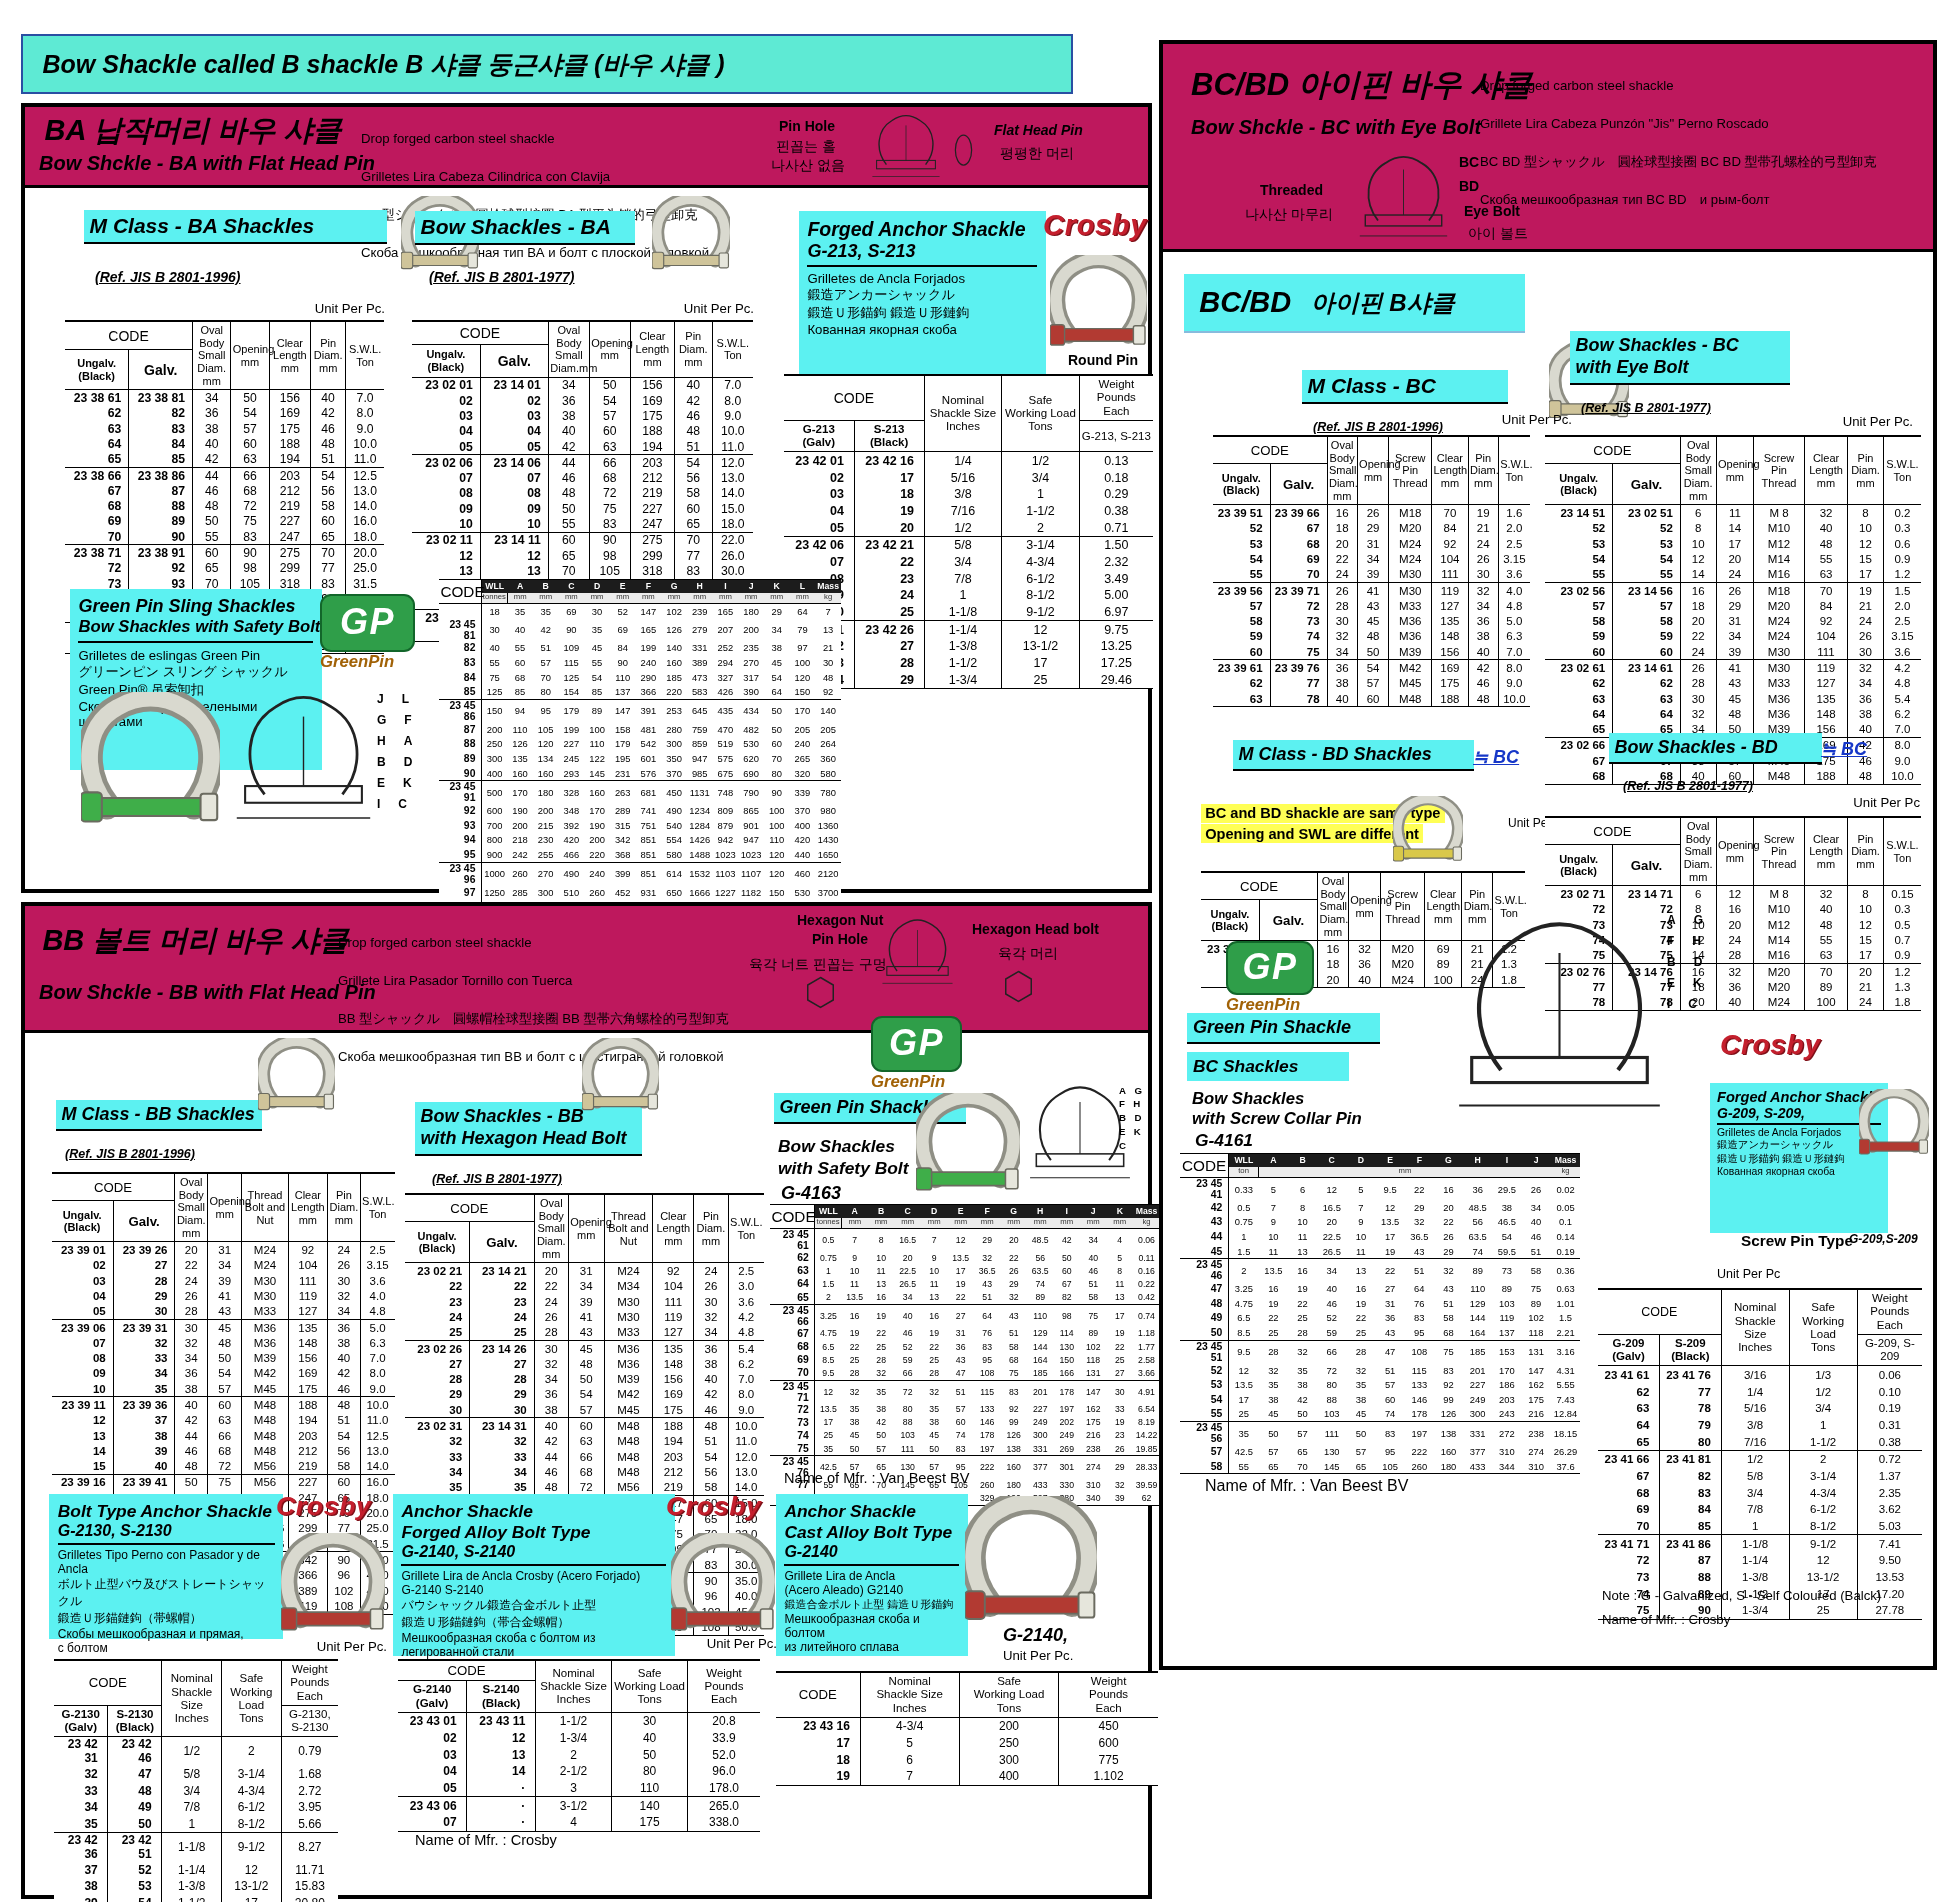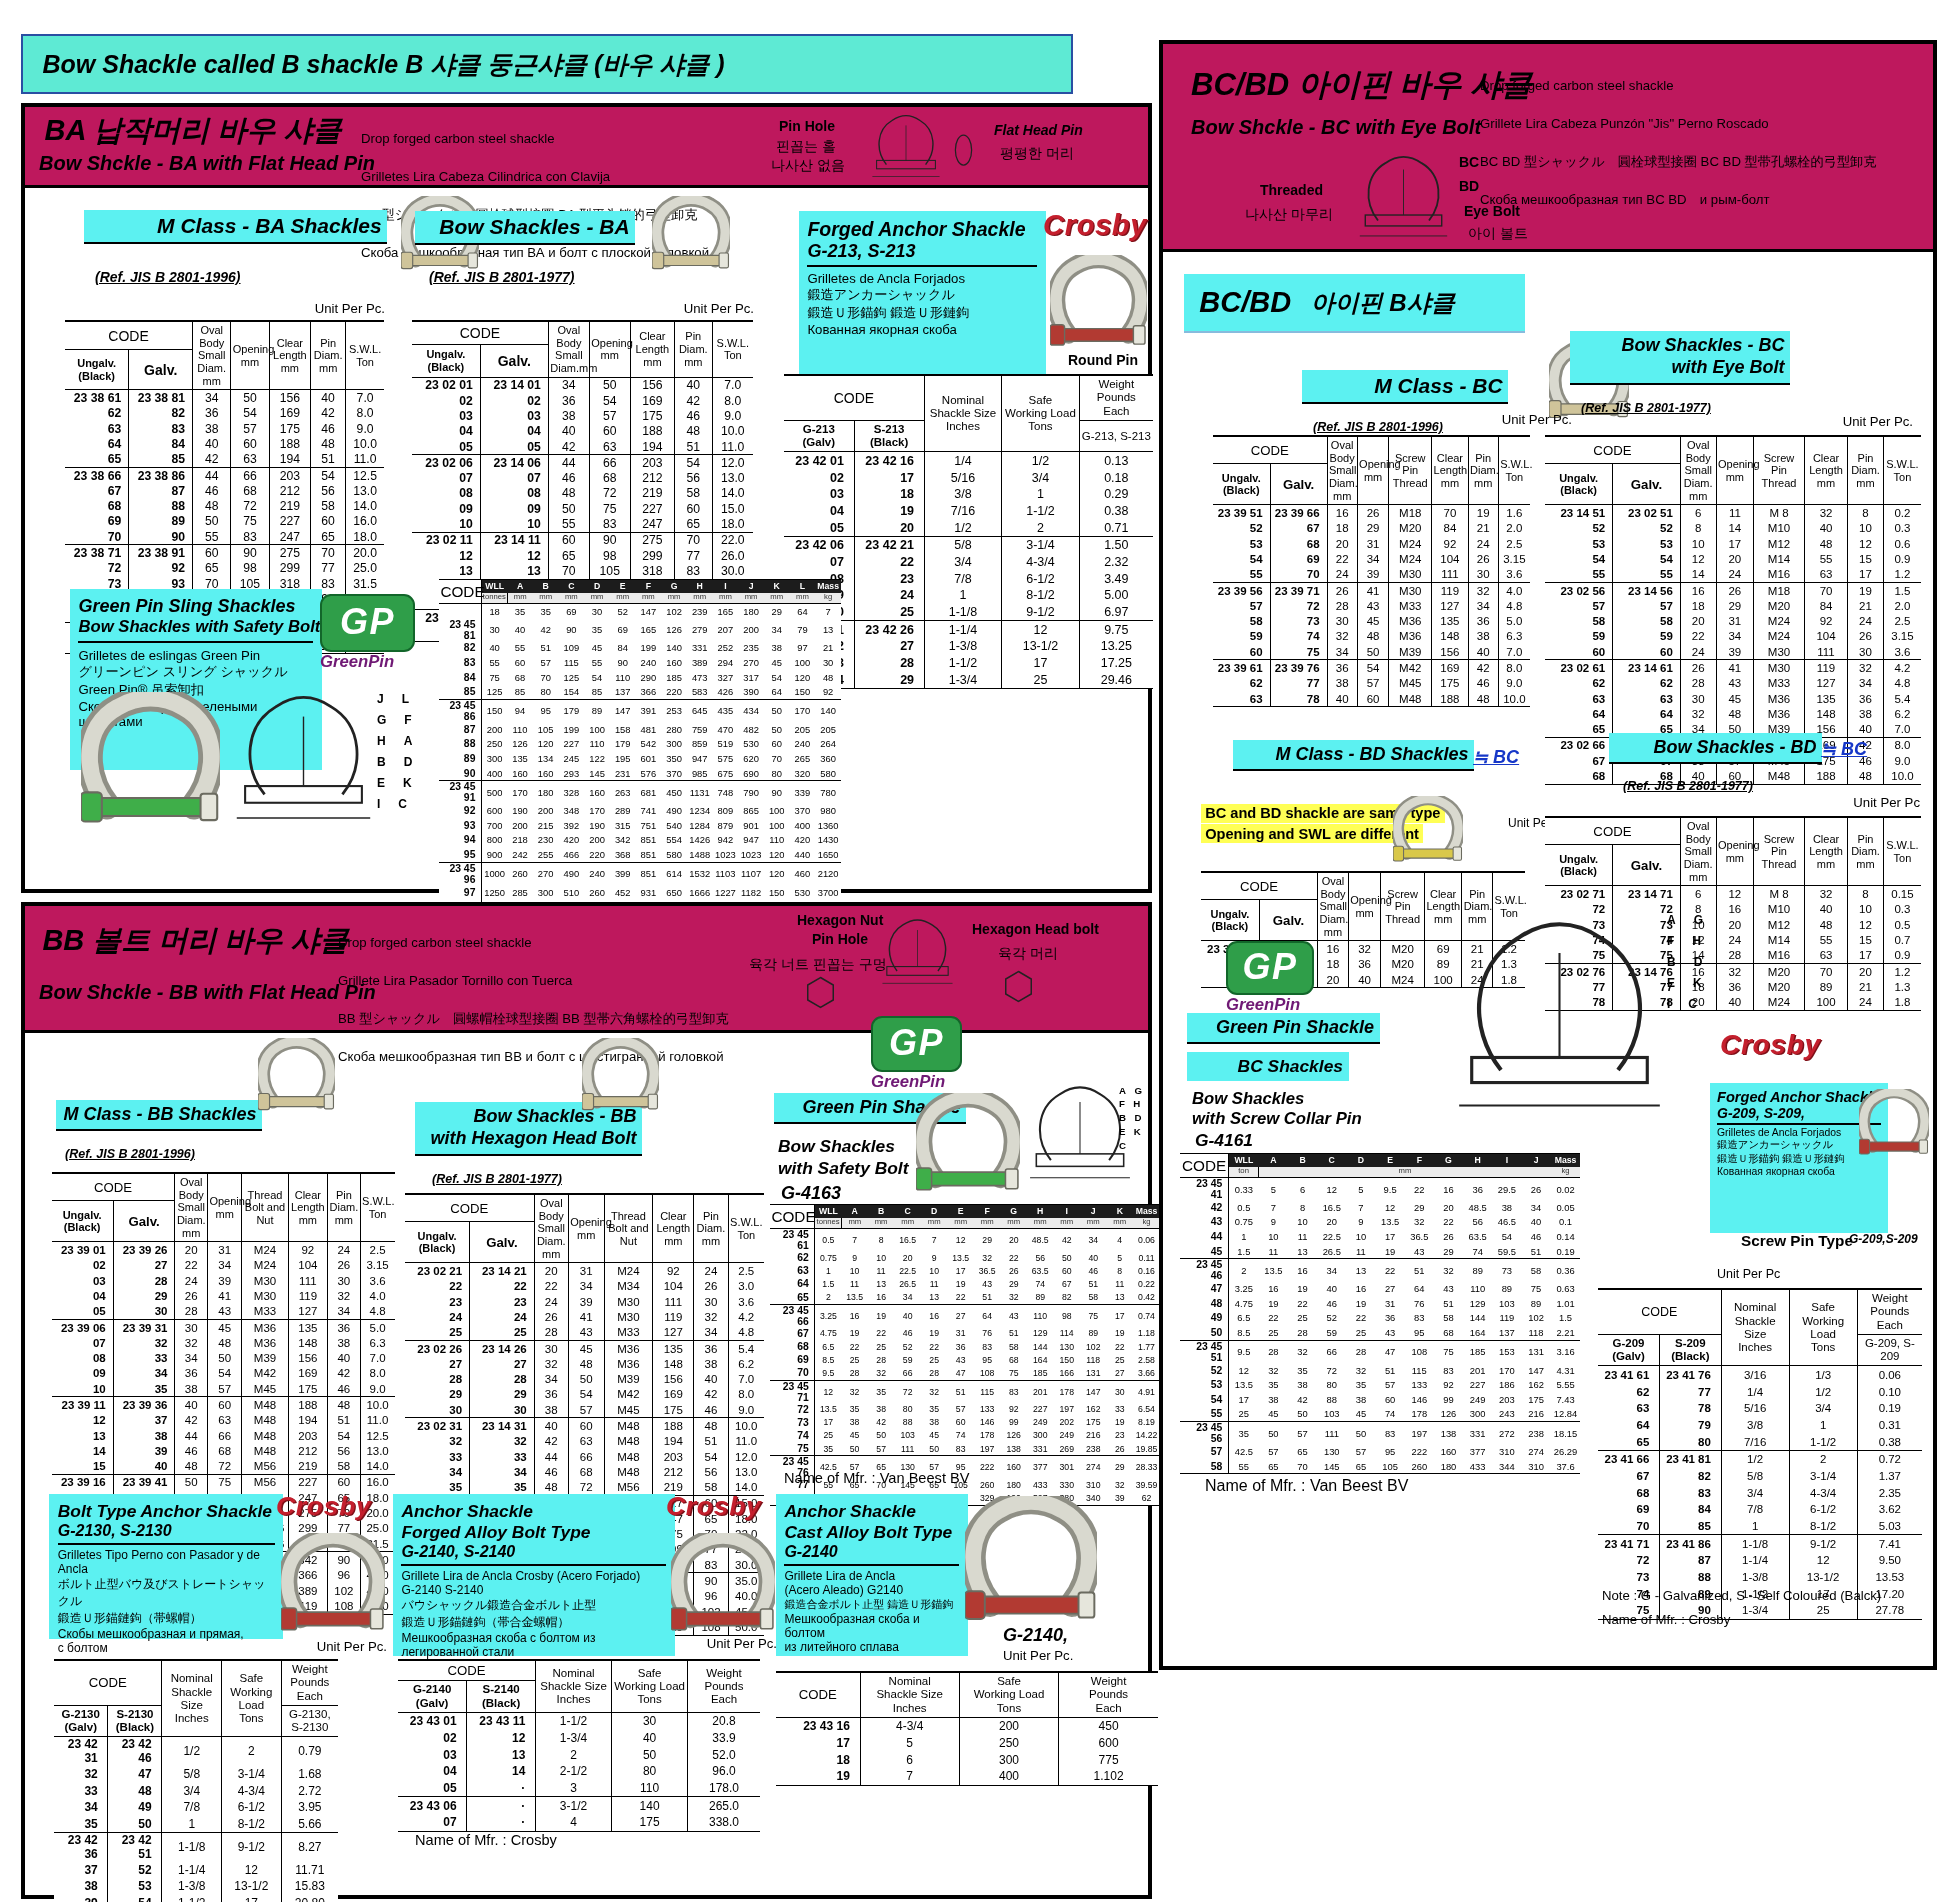--- a/index.html
+++ b/index.html
@@ -5,35 +5,35 @@
   html,body{margin:0;padding:0}
   body{width:1955px;height:1902px;background:#fff;position:relative;
        font-family:"Liberation Sans",sans-serif;color:#000}
   .abs{position:absolute}
   .panel{position:absolute;border:4.2px solid #000;background:#fff}
   .band{position:absolute;left:0;top:0;right:0;background:#be185d;border-bottom:3.5px solid #000}
   .bigtitle{font-weight:bold;font-style:italic;white-space:nowrap}
   .subtitle{font-weight:bold;font-style:italic;white-space:nowrap}
   .info{font-size:13.2px;line-height:19px;white-space:pre-line}
   .cyan{background:#5cf1f1}
-  .cyanh{background:#5cf1f1;font-weight:bold;font-style:italic;text-align:right;
+  .cyanh{background:#5cf1f1;font-weight:bold;font-style:italic;text-align:left;
          border-bottom:2.8px solid #000;padding:4.2px 5.6px;white-space:nowrap}
   .cyanbox{background:#5cf1f1;padding:7px 8.4px}
   .ref{font-weight:bold;font-style:italic;text-decoration:underline;font-size:14px;white-space:nowrap}
   .unit{font-size:13.2px;text-align:right;white-space:nowrap}
   .note{background:#ffff55;font-weight:bold;font-size:14.6px;padding:1.4px 4.2px;display:inline-block}
   .approx{color:#1637c8;font-weight:bold;font-style:italic;font-size:18px;text-decoration:underline}
   .mfr{font-size:14.6px;white-space:nowrap}
   
   .crosby{color:#c41f2d;font-weight:bold;font-style:italic;font-size:29px;
           text-shadow:1.4px 1.4px 0 #7e1018;letter-spacing:0.7px}
   .gplogo{background:#2f9e49;border:2.8px solid #12662a;border-radius:11px;color:#fff;
           font-weight:bold;font-style:italic;text-align:center}
   .gplogo span{font-size:36px;letter-spacing:1.4px}
-  .gpsub{color:#701a75;font-weight:bold;font-size:16.7px;font-style:italic}
+  .gpsub{color:#a16207;font-weight:bold;font-size:16.7px;font-style:italic}
   
   table.tbl{border-collapse:collapse;table-layout:fixed;background:#fff}
   .tbl th,.tbl td{border-left:1px solid #000;padding:0 2.1px;text-align:center;
       vertical-align:middle;font-weight:normal}
   .tbl th:first-child,.tbl td:first-child{border-left:none}
   .tbl thead{border-top:2.1px solid #000;border-bottom:1.4px solid #000}
   .tbl tbody{border-bottom:1.5px solid #000}
   .tbl th{white-space:pre-line;line-height:1.15;padding:2.1px 1.4px}
   th.codeh{border-bottom:1.3px solid #000}
   .spec{font-size:12.2px}

